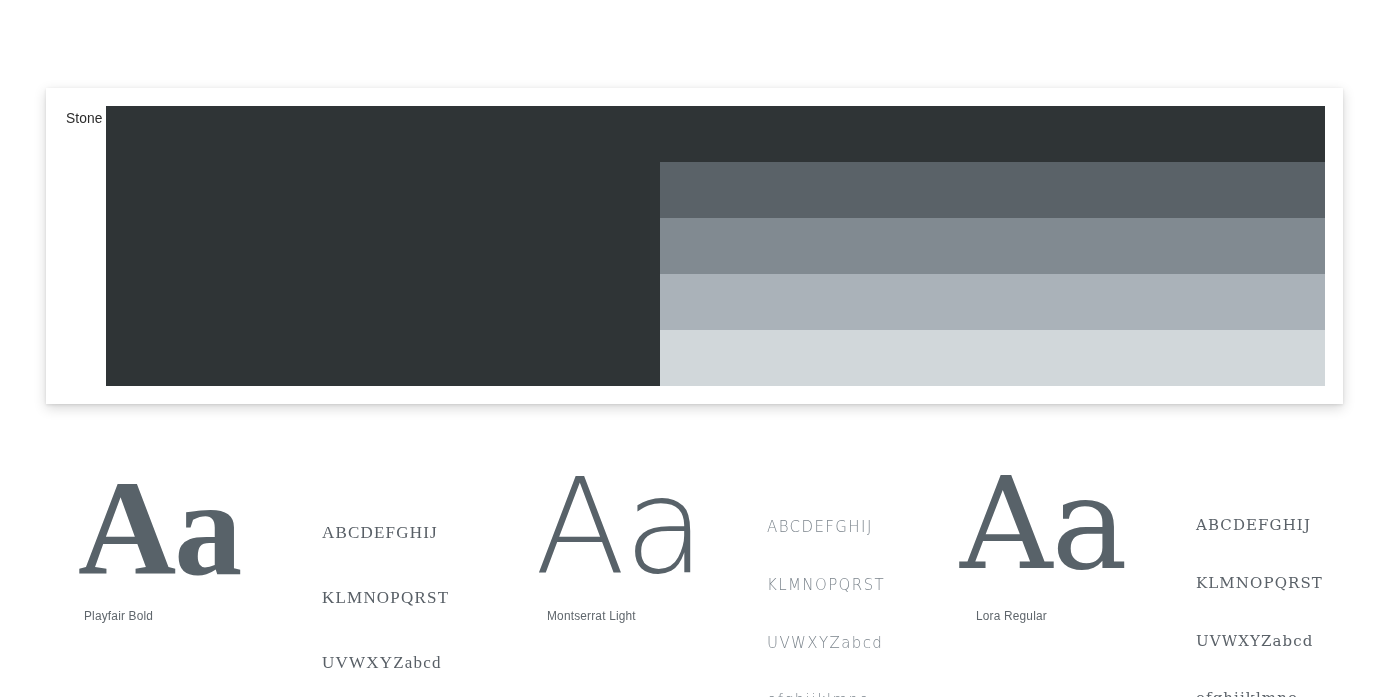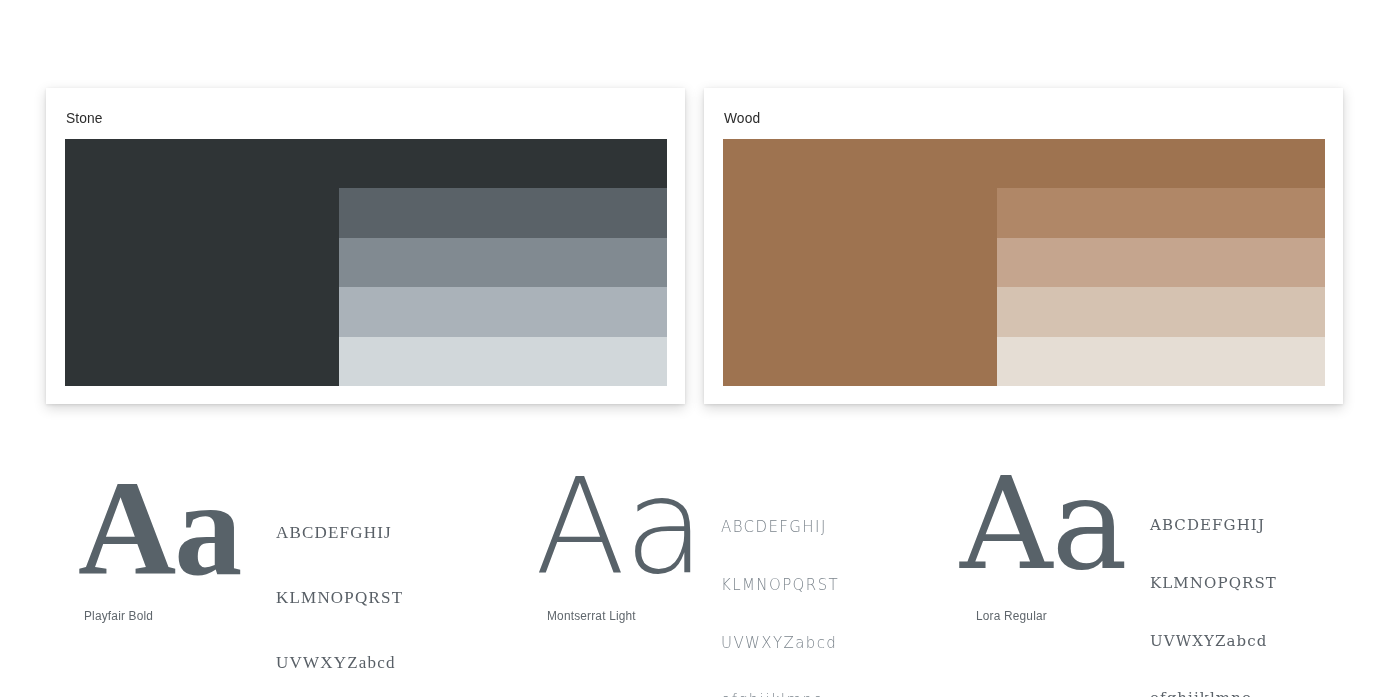--- a/index.html
+++ b/index.html
@@ -32,21 +32,21 @@
     display: flex;
     gap: 19px;
   }
   .swatch-card {
     flex: 1 1 0;
     background: #ffffff;
     box-shadow: 0 4px 12px rgba(0,0,0,0.16), 0 1px 3px rgba(0,0,0,0.10);
     padding: 18px 18px 18px 19px;
     box-sizing: border-box;
     display: flex;
-    flex-direction: column;
+    flex-direction: row;
   }
   .swatch-name {
     font-family: "Liberation Sans", sans-serif;
     font-size: 15px;
     font-weight: 400;
     color: #2b2b2b;
     letter-spacing: 0.1px;
     line-height: 1;
     margin: 4px 0 14px 1px;
     transform: scaleX(0.92);
@@ -144,21 +144,21 @@
     letter-spacing: 1.4px;
     color: #7b848c;
   }
   .specimen.sp3 {
     left: 190px;
     font-family: "DejaVu Serif", serif;
     font-size: 15px;
     letter-spacing: 1.1px;
     color: #5a6168;
   }
-  .specimen .line { display: block; }
+  .specimen .line { display: block; margin-left: 46px; }
 
   .type-caption {
     position: absolute;
     font-family: "Liberation Sans", sans-serif;
     font-size: 12.5px;
     color: #5f666c;
     letter-spacing: 0.2px;
     white-space: nowrap;
     transform: scaleX(0.95);
     transform-origin: left center;
@@ -182,33 +182,20 @@
           <div class="tint-spacer"></div>
           <div class="tint" style="background-color: rgb(90, 98, 104);"></div>
           <div class="tint" style="background-color: rgb(129, 138, 145);"></div>
           <div class="tint" style="background-color: rgb(170, 178, 185);"></div>
           <div class="tint" style="background-color: rgb(209, 215, 218);"></div>
         </div>
       </div>
     </div>
 
 
-    <div class="swatch-card">
-      <div class="swatch-name">Wood</div>
-      <div class="swatch-body">
-        <div class="swatch-base" style="background-color: rgb(158, 115, 80);"></div>
-        <div class="swatch-tints">
-          <div class="tint-spacer"></div>
-          <div class="tint" style="background-color: rgb(176, 135, 103);"></div>
-          <div class="tint" style="background-color: rgb(197, 165, 142);"></div>
-          <div class="tint" style="background-color: rgb(213, 194, 177);"></div>
-          <div class="tint" style="background-color: rgb(229, 221, 212);"></div>
-        </div>
-      </div>
-    </div>
 
 
 
   </div>
 
   <div class="type-row">
 
     <div class="type-block b1">
       <div class="glyph serif-bold">Aa</div>
       <div class="specimen sp1">

